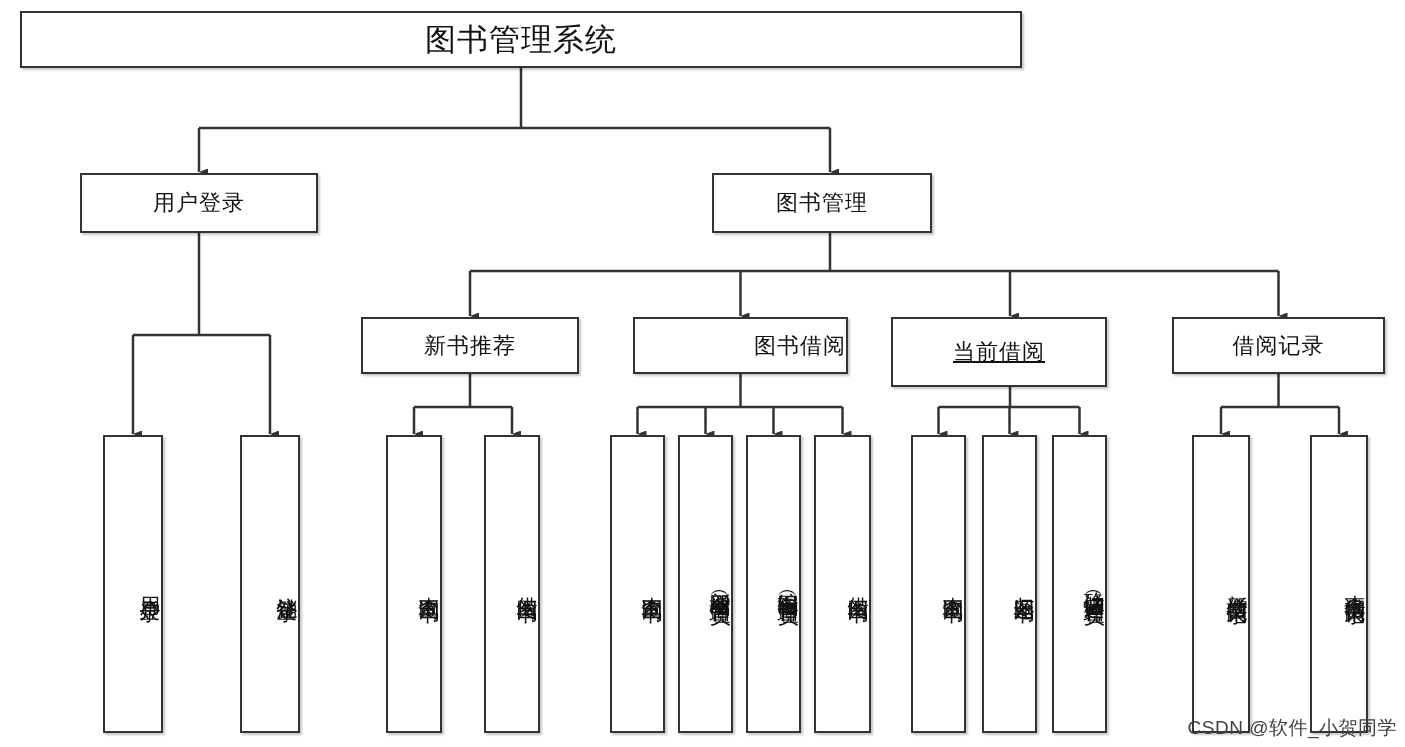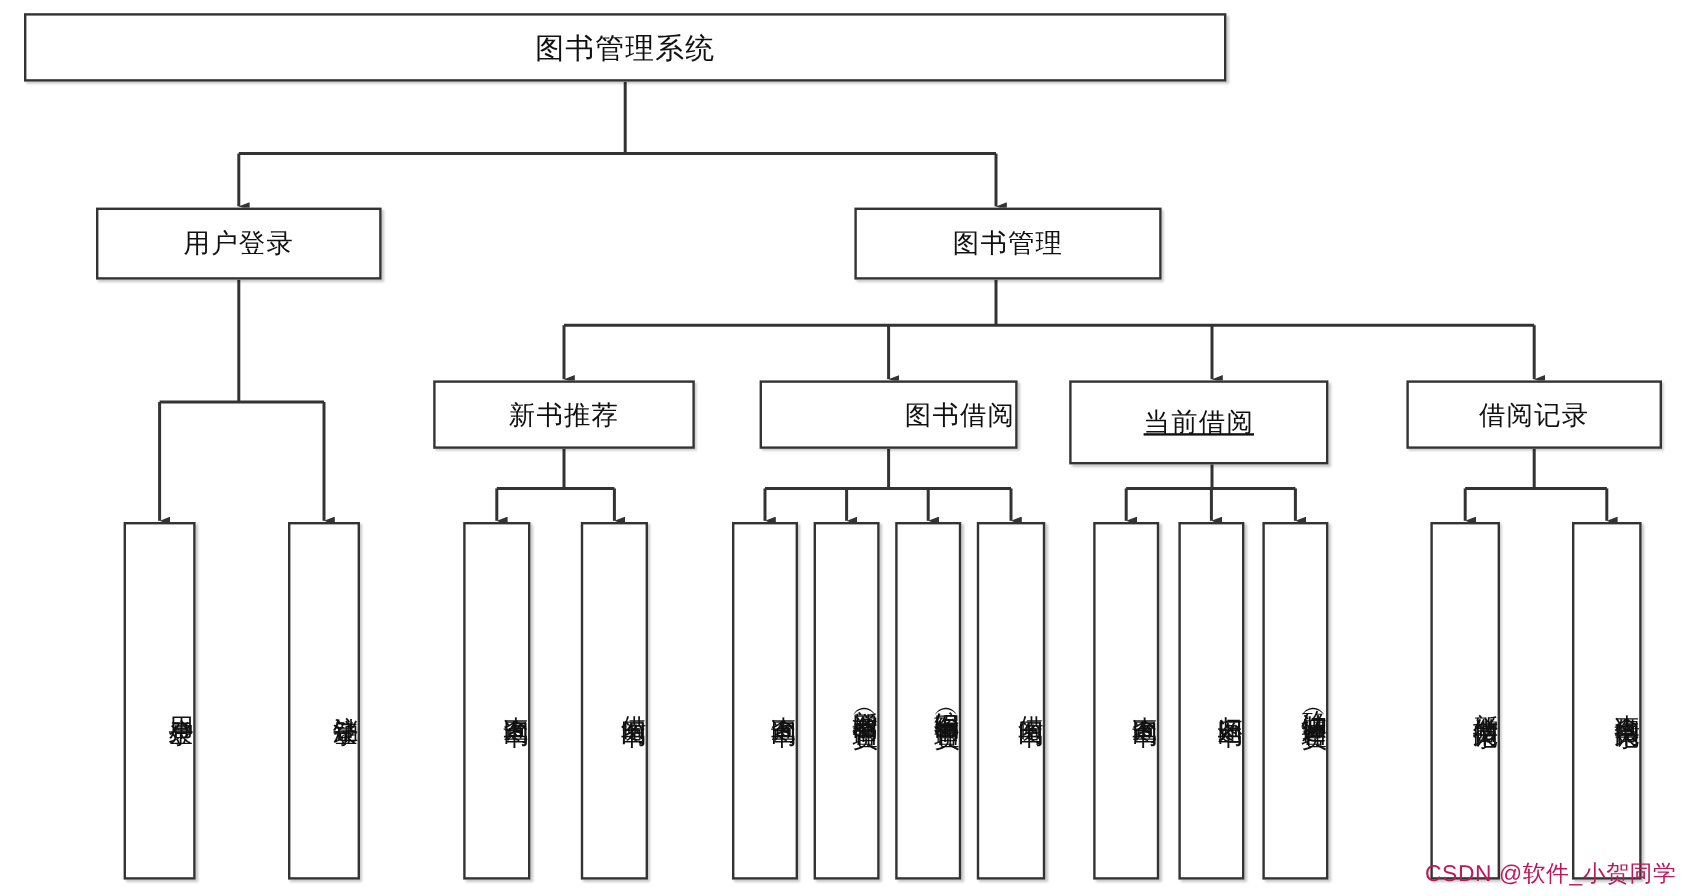--- a/index.html
+++ b/index.html
@@ -51,28 +51,28 @@
     justify-content: center;
     line-height: 1.02;
   }
   .node.vert span {
     writing-mode: vertical-rl;
     text-orientation: upright;
     display: block;
     white-space: nowrap;
   }
   .node.root {
-    font-size: 24px;
+    font-size: 31px;
   }
   #watermark {
     position: absolute;
     right: 8px;
     bottom: 6px;
     font-size: 19px;
-    color: #be185d;
+    color: #404040;
     letter-spacing: 0.5px;
     white-space: nowrap;
   }
 </style>
 </head>
 <body>
 
 <div id="canvas">
   <svg id="wires" viewBox="0 0 1405 747" xmlns="http://www.w3.org/2000/svg">
     <defs>
@@ -117,21 +117,21 @@
       </g>
   </svg>
 
   <div id="node-layer">
       <div class="node horiz root" style="left: 20px; top: 11px; width: 1002px; height: 57px;">
         <span>图书管理系统</span>
       </div>
       <div class="node horiz" style="left: 80px; top: 173px; width: 238px; height: 60px;">
         <span>用户登录</span>
       </div>
-      <div class="node horiz" style="left: 712px; top: 173px; width: 256px; height: 60px;">
+      <div class="node horiz" style="left: 712px; top: 173px; width: 220px; height: 60px;">
         <span>图书管理</span>
       </div>
       <div class="node horiz" style="left: 361px; top: 317px; width: 218px; height: 57px; justify-content: center;">
         <span>新书推荐</span>
       </div>
       <div class="node horiz" style="left: 633px; top: 317px; width: 215px; height: 57px; justify-content: flex-end;">
         <span>图书借阅</span>
       </div>
       <div class="node horiz" style="left: 891px; top: 317px; width: 216px; height: 70px; text-decoration: underline;">
         <span>当前借阅</span>

